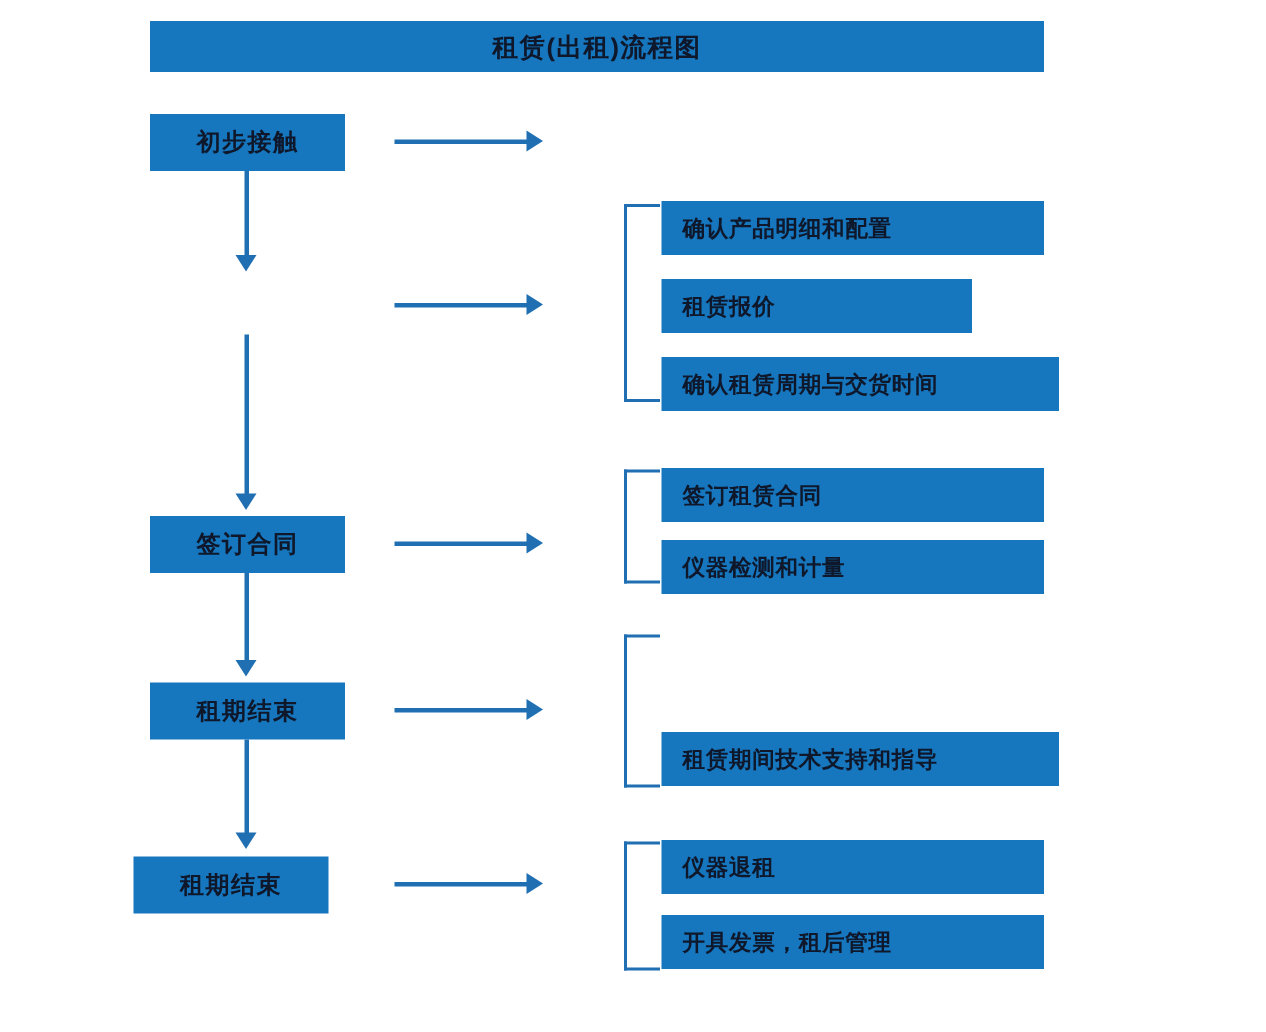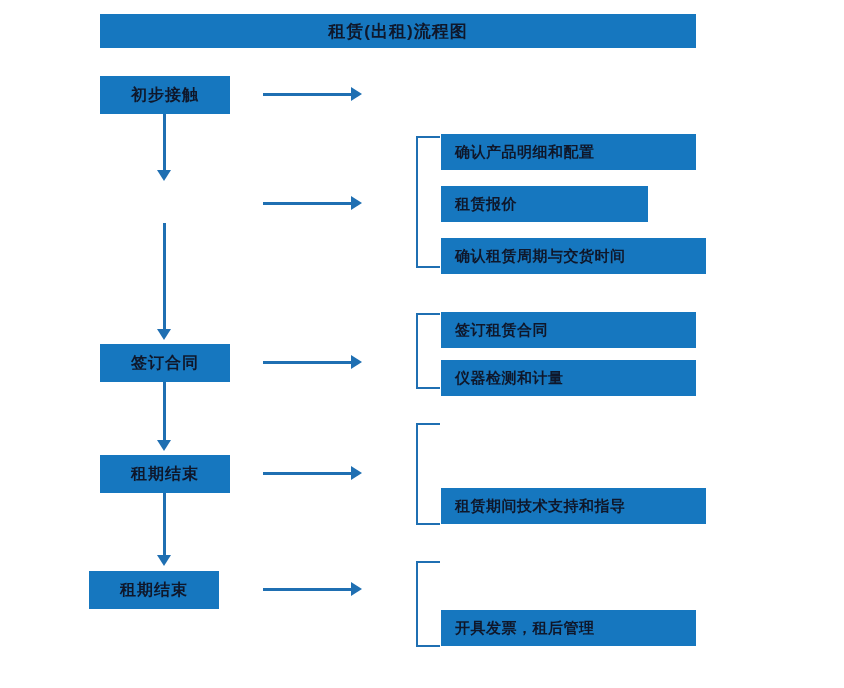--- a/index.html
+++ b/index.html
@@ -136,16 +136,17 @@
 
   <div class="box task-box" style="left:441px; top:238px; width:265px; height:36px;">确认租赁周期与交货时间</div>
 
   <div class="box task-box" style="left:441px; top:312px; width:255px; height:36px;">签订租赁合同</div>
 
   <div class="box task-box" style="left:441px; top:360px; width:255px; height:36px;">仪器检测和计量</div>
 
 
   <div class="box task-box" style="left:441px; top:488px; width:265px; height:36px;">租赁期间技术支持和指导</div>
 
+  <div class="box task-box" style="left:441px; top:560px; width:255px; height:36px;">仪器退租</div>
 
   <div class="box task-box" style="left:441px; top:610px; width:255px; height:36px;">开具发票，租后管理</div>
 
 </div>
 
 </body></html>

